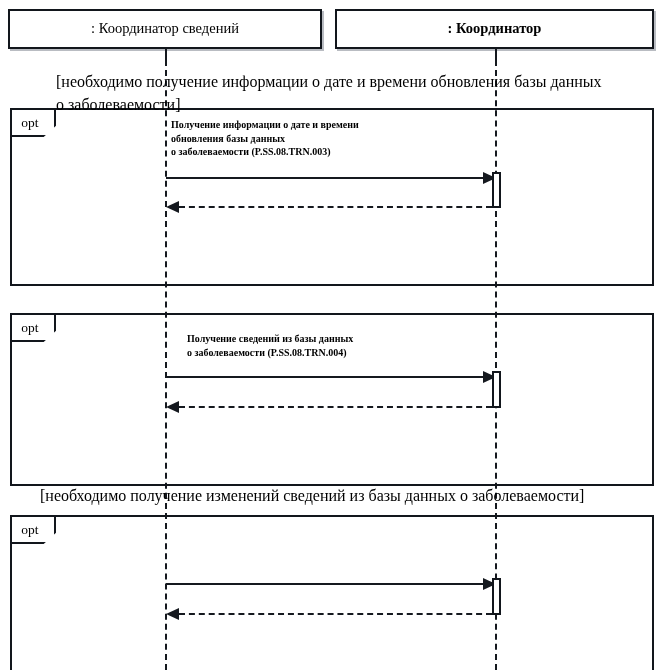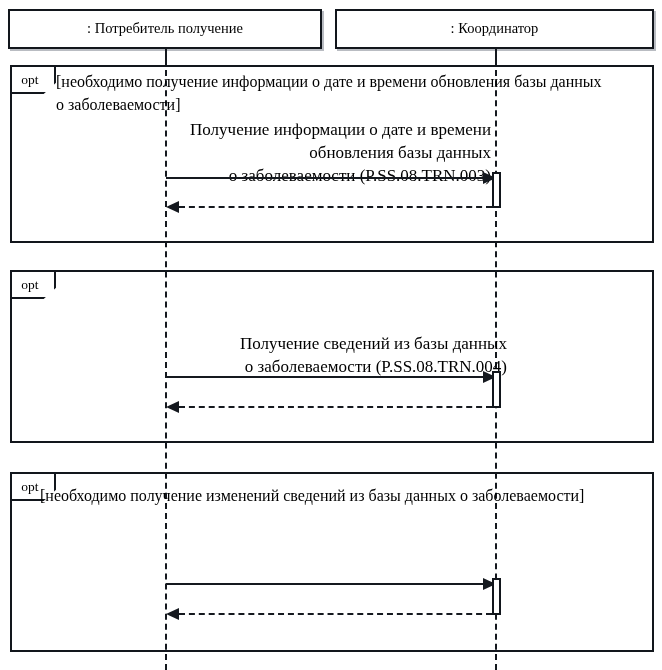--- a/index.html
+++ b/index.html
@@ -42,20 +42,21 @@
     position: absolute;
     width: 0;
     border-left: 2px solid #15191f;
   }
   
   .frame {
     position: absolute;
     box-sizing: border-box;
     border: 2px solid #12161c;
     background: transparent;
+    margin-top: 43px;
   }
   .frame-tag {
     position: absolute;
     left: 0;
     top: 0;
     box-sizing: border-box;
     width: 44px;
     height: 27px;
     border-right: 2px solid #12161c;
     border-bottom: 2px solid #12161c;
@@ -70,24 +71,25 @@
   }
   .frame-guard {
     position: absolute;
     font-size: 16px;
     line-height: 1.42;
     white-space: pre-line;
   }
   
   .msg-label {
     position: absolute;
-    font-size: 17px;
+    font-size: 10px;
     line-height: 1.36;
-    text-align: right;
+    text-align: left;
     white-space: pre-line;
+    font-weight: bold;
   }
   .msg-line {
     position: absolute;
     height: 0;
     border-top: 2px solid #15191f;
   }
   .msg-line-dashed {
     position: absolute;
     height: 0;
     border-top: 2px dashed #15191f;
@@ -115,24 +117,24 @@
     border: 2px solid #12161c;
     background: #ffffff;
   }
 </style>
 </head>
 <body>
 
 <div id="diagram">
 
   <div class="participant" style="left:8px; top:9px; width:314px; height:40px;">
-    <span>: Потребитель получение</span>
+    <span>: Координатор сведений</span>
   </div>
 
-  <div class="participant" style="left:335px; top:9px; width:319px; height:40px;">
+  <div class="participant" style="left:335px; top:9px; width:319px; height:40px;font-weight:bold;">
     <span>: Координатор</span>
   </div>
 
   <div class="lifeline-solid" style="left:165px; top:49px; height:16px;"></div>
   <div class="lifeline" style="left:165px; top:60px; height:610px;"></div>
 
   <div class="lifeline-solid" style="left:495px; top:49px; height:16px;"></div>
   <div class="lifeline" style="left:495px; top:60px; height:610px;"></div>
 
   <div class="frame" style="left:10px; top:65px; width:644px; height:178px;">

